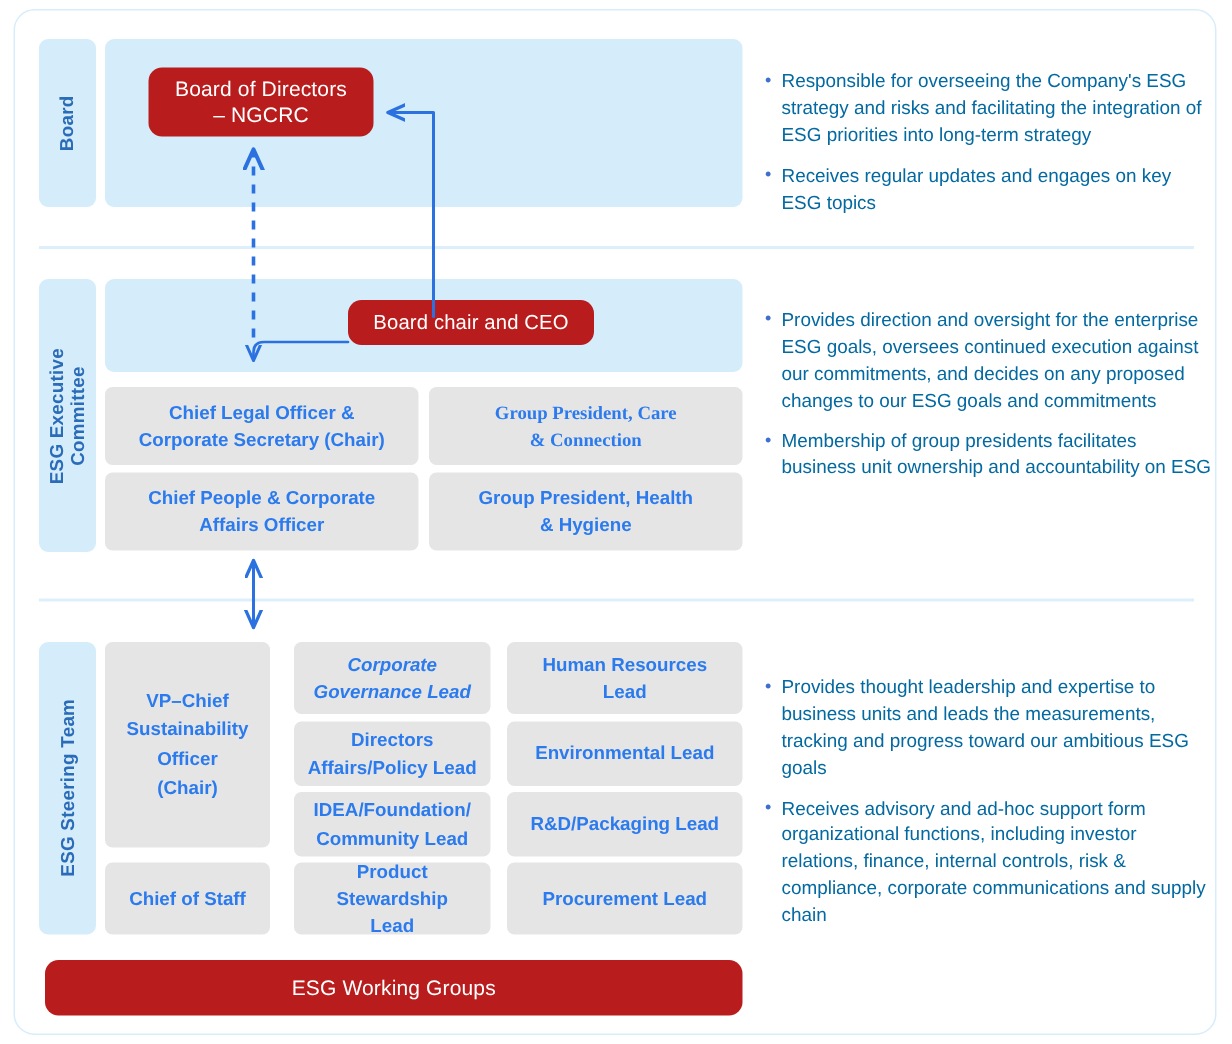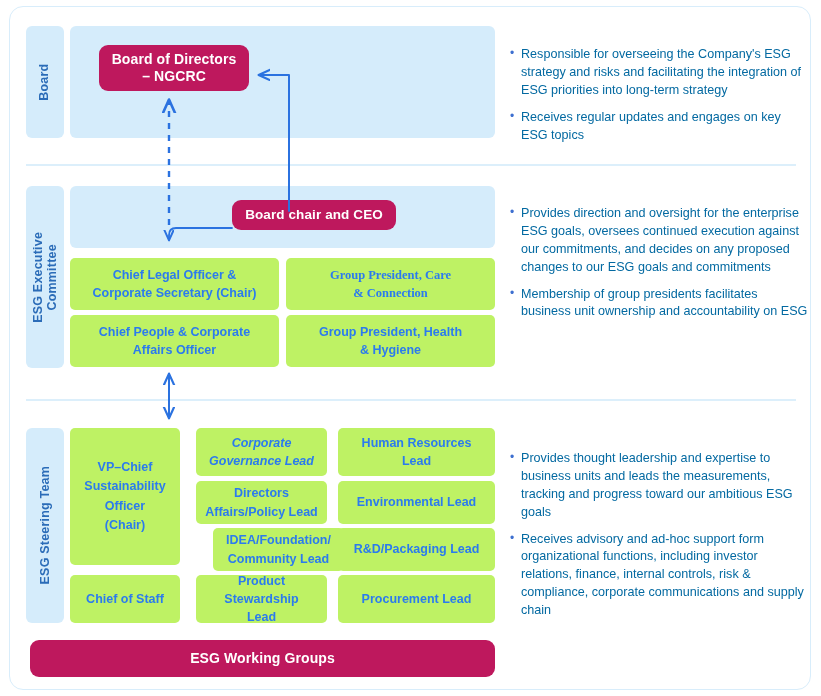--- a/index.html
+++ b/index.html
@@ -66,37 +66,37 @@
     font-size: 12.5px;
     font-weight: bold;
     letter-spacing: .2px;
     text-align: center;
     line-height: 1.15;
   }
 
   
   .navy-box {
     position: absolute;
-    background: #be185d;
+    background: #b91c1c;
     border-radius: 9px;
     color: #ffffff;
     font-size: 14px;
-    font-weight: bold;
+    font-weight: normal;
     display: flex;
     align-items: center;
     justify-content: center;
     text-align: center;
     line-height: 1.25;
     letter-spacing: .1px;
   }
 
   
   .tile {
     position: absolute;
-    background: #bef264;
+    background: #e5e5e5;
     border-radius: 5px;
     color: #2B7BEE;
     font-size: 12.5px;
     font-weight: bold;
     display: flex;
     align-items: center;
     justify-content: center;
     text-align: center;
     line-height: 1.45;
     padding: 2px 6px;
@@ -230,21 +230,21 @@
 
   <div class="tile" style="left:196px; top:481px; width:131px; height:43px;">
     <span style="white-space:pre-line;">Directors
 Affairs/Policy Lead</span>
   </div>
 
   <div class="tile" style="left:338px; top:481px; width:157px; height:43px;">
     <span style="white-space:pre-line;">Environmental Lead</span>
   </div>
 
-  <div class="tile" style="left:196px; top:528px; width:131px; height:43px;margin-left:17px;">
+  <div class="tile" style="left:196px; top:528px; width:131px; height:43px;">
     <span style="white-space:pre-line;">IDEA/Foundation/
 Community Lead</span>
   </div>
 
   <div class="tile" style="left:338px; top:528px; width:157px; height:43px;">
     <span style="white-space:pre-line;">R&amp;D/Packaging Lead</span>
   </div>
 
   <div class="tile" style="left:70px; top:575px; width:110px; height:48px;">
     <span style="white-space:pre-line;">Chief of Staff</span>

